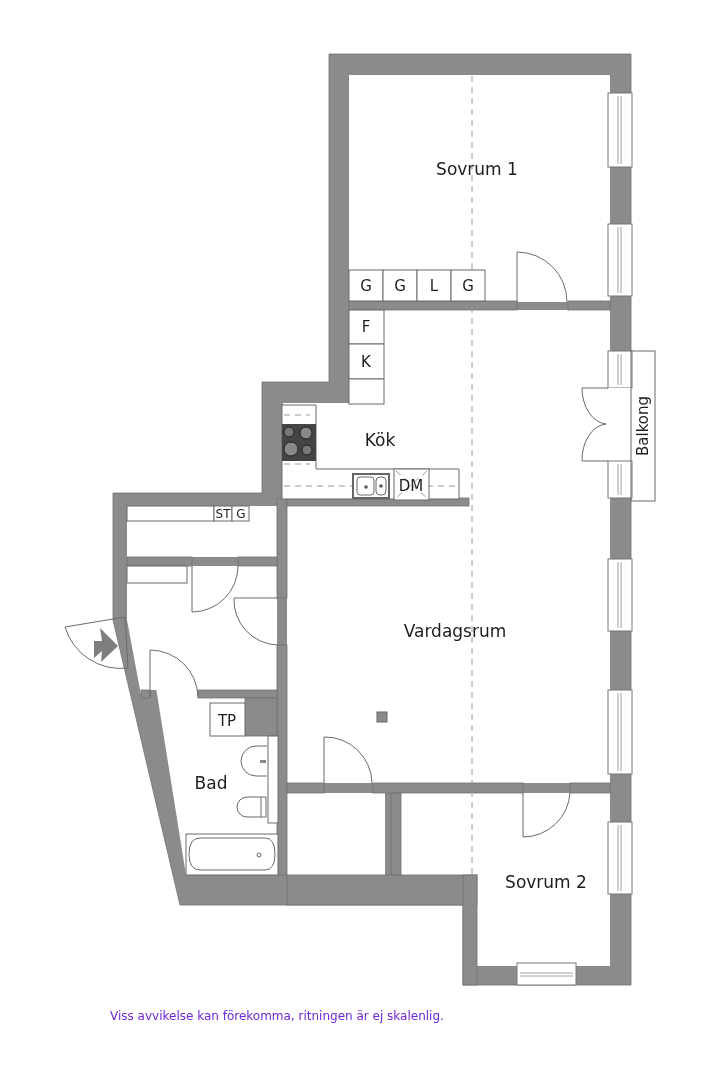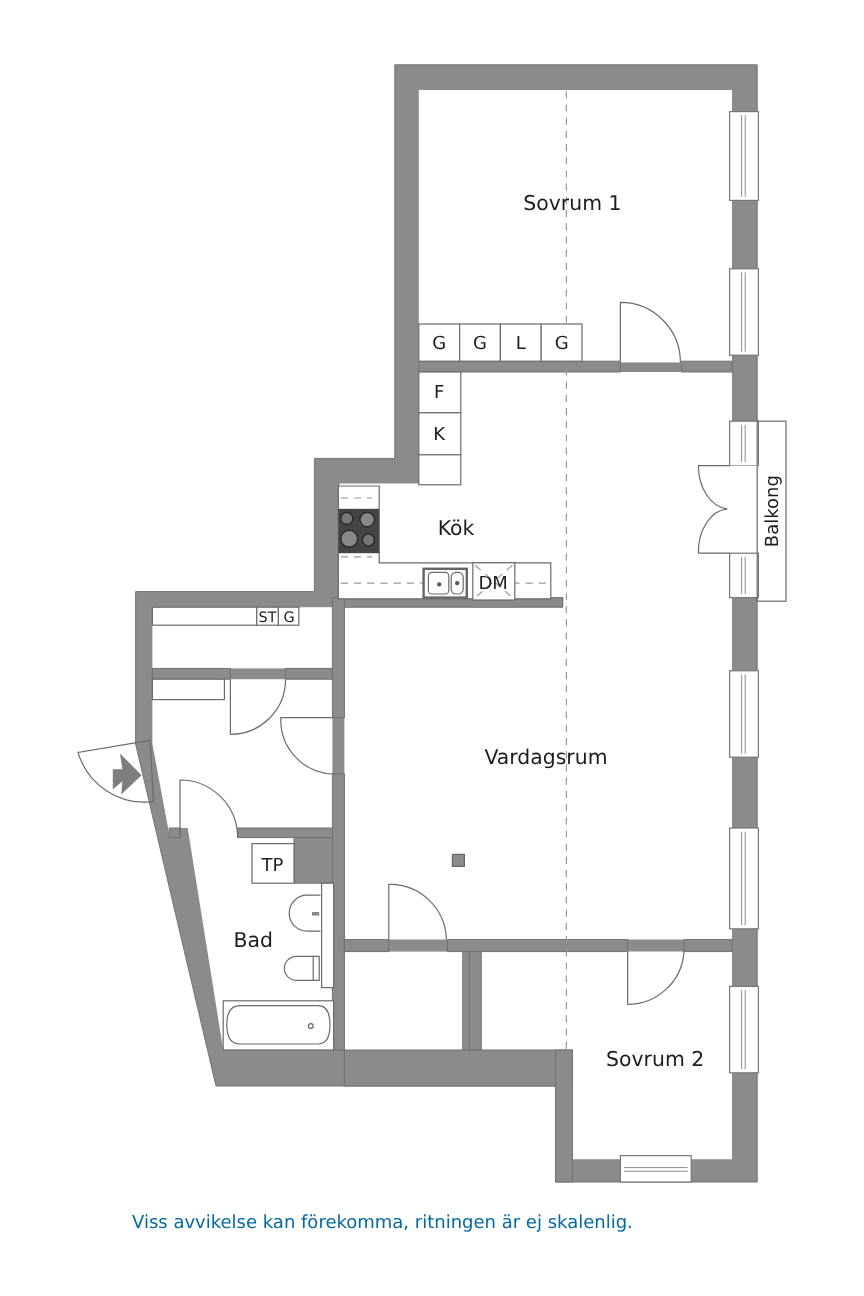--- a/index.html
+++ b/index.html
@@ -9,21 +9,21 @@
     .floor { fill: #ffffff; }
     .thin { fill: #ffffff; stroke: #6b6b6b; stroke-width: 1; }
     .line { fill: none; stroke: #6b6b6b; stroke-width: 1; }
     .dash { fill: none; stroke: #9a9a9a; stroke-width: 1; stroke-dasharray: 6 5; }
     .win { fill: #ffffff; stroke: #777; stroke-width: 1; }
     .winline { stroke: #888; stroke-width: 0.8; }
     .lbl { font-family: "DejaVu Sans", sans-serif; fill: #1d1d1d; }
     .room { font-size: 17px; }
     .fix { font-size: 15px; }
     .small { font-size: 12px; }
-    .footer { position: absolute; left: 110px; top: 1009px; font-family: "DejaVu Sans", sans-serif; font-size: 15px; color: #0369a1; }
+    .footer { position: absolute; left: 110px; top: 1009px; font-family: "DejaVu Sans", sans-serif; font-size: 12px; color: #6d28d9; }
   </style>
 </head>
 <body>
 
 <svg id="plan" viewBox="0 0 720 1080" xmlns="http://www.w3.org/2000/svg">
 
   <g>
 
     <path class="wall" d="M329,54 H631 V985 H463 V905 H180 L113,620 V493 H262 V382 H329 Z"></path>
   </g>

